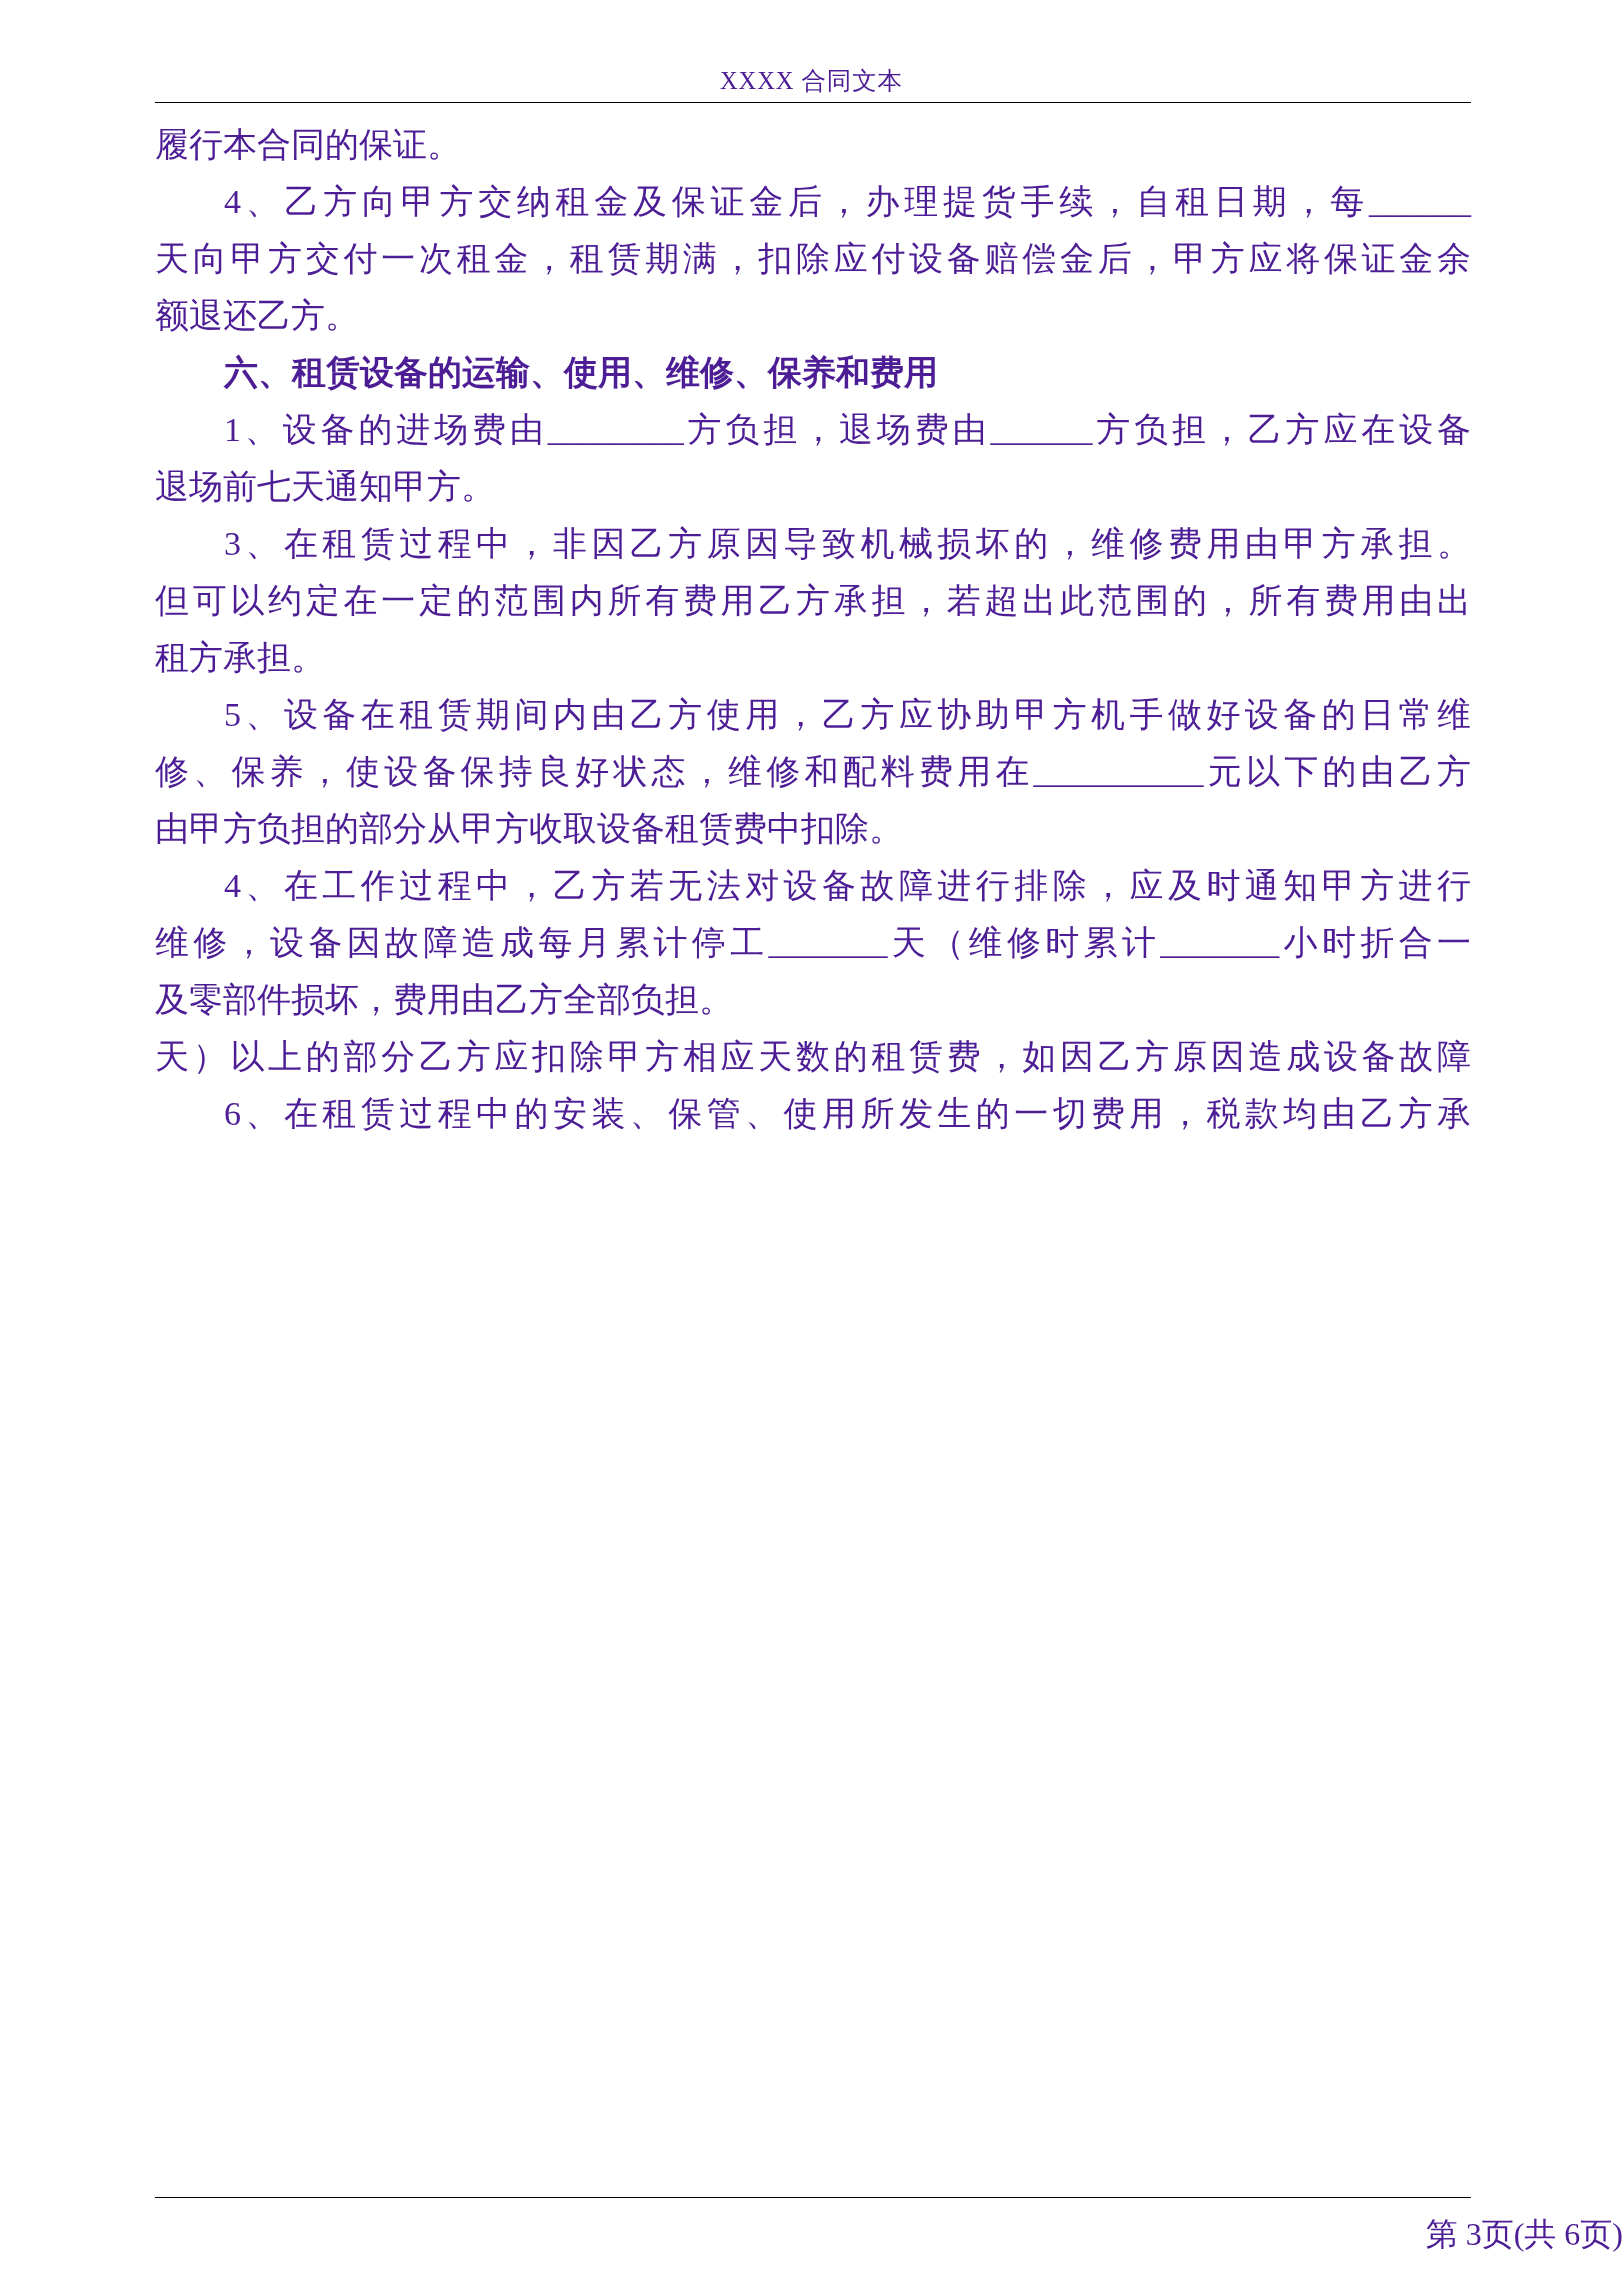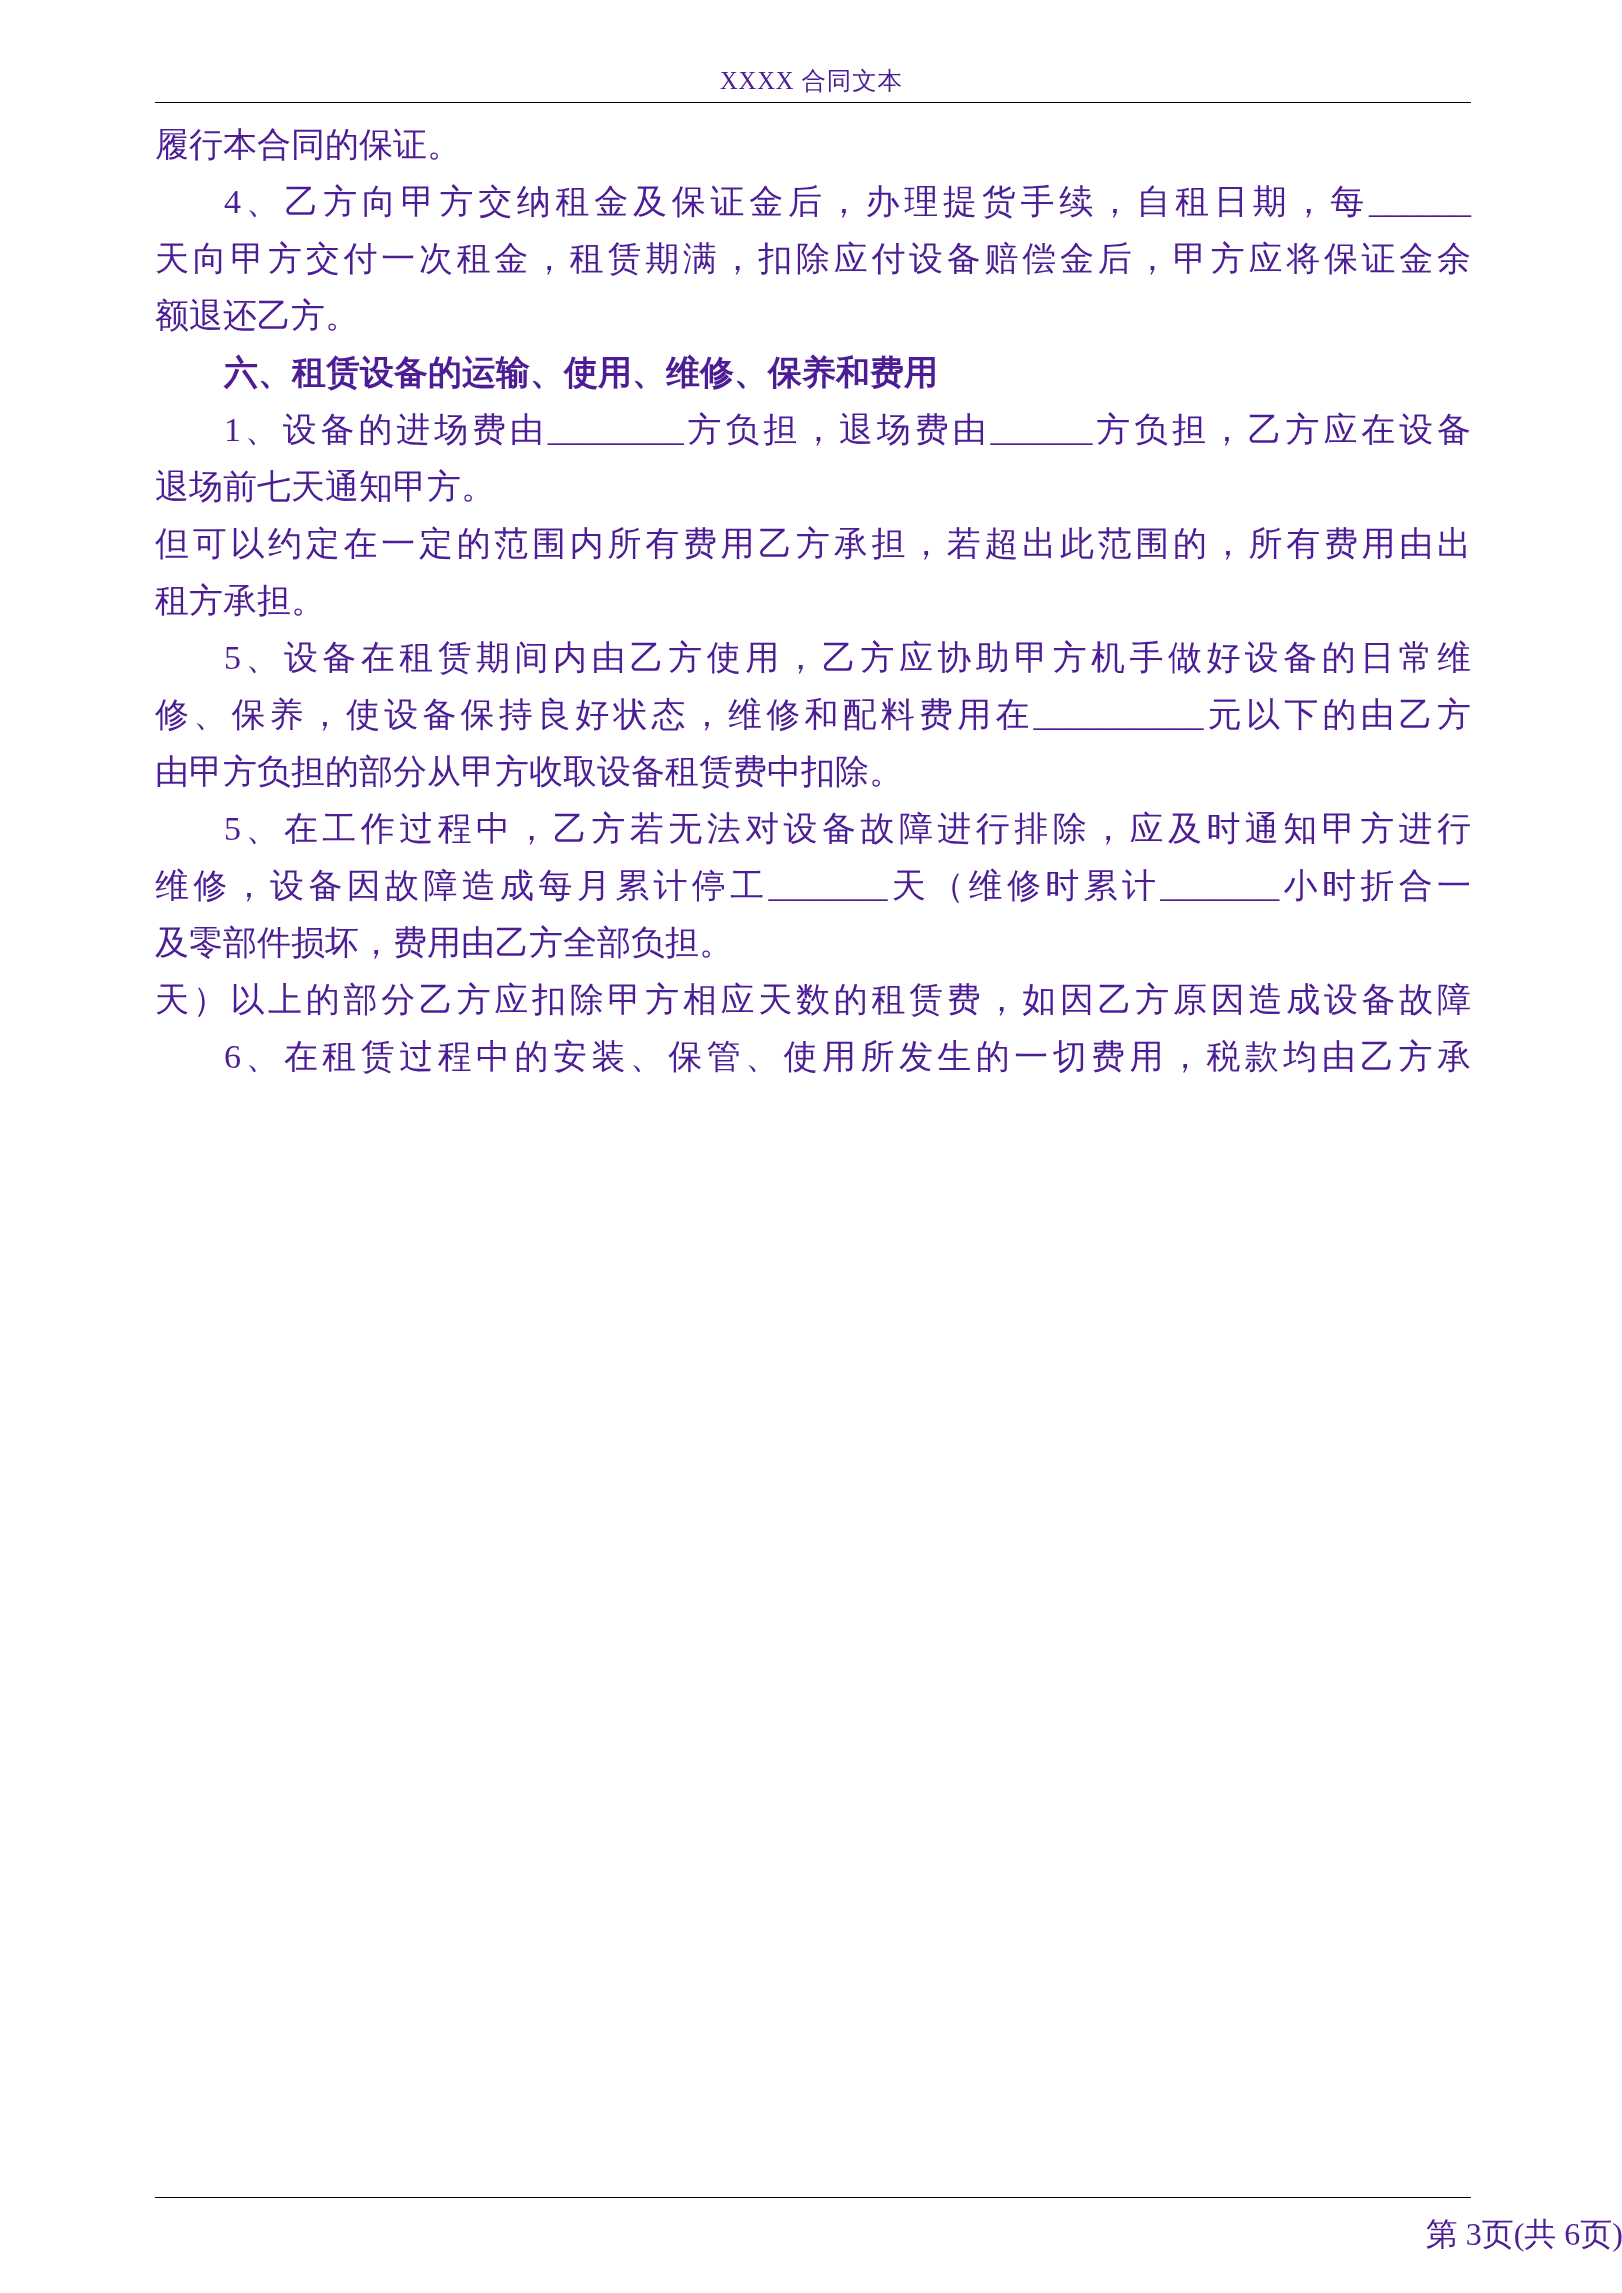--- a/index.html
+++ b/index.html
@@ -76,26 +76,27 @@
   </div>
 
   <div class="doc-body" id="doc-body">
       <div class="line">履行本合同的保证。</div>
       <div class="line indent fill">4、乙方向甲方交纳租金及保证金后，办理提货手续，自租日期，每______</div>
       <div class="line fill">天向甲方交付一次租金，租赁期满，扣除应付设备赔偿金后，甲方应将保证金余</div>
       <div class="line">额退还乙方。</div>
       <div class="line indent bold">六、租赁设备的运输、使用、维修、保养和费用</div>
       <div class="line indent fill">1、设备的进场费由________方负担，退场费由______方负担，乙方应在设备</div>
       <div class="line">退场前七天通知甲方。</div>
+      <div class="line indent fill">3、在租赁过程中，非因乙方原因导致机械损坏的，维修费用由甲方承担。</div>
       <div class="line fill">但可以约定在一定的范围内所有费用乙方承担，若超出此范围的，所有费用由出</div>
       <div class="line">租方承担。</div>
       <div class="line indent fill">5、设备在租赁期间内由乙方使用，乙方应协助甲方机手做好设备的日常维</div>
       <div class="line fill">修、保养，使设备保持良好状态，维修和配料费用在__________元以下的由乙方</div>
       <div class="line">由甲方负担的部分从甲方收取设备租赁费中扣除。</div>
-      <div class="line indent fill">5、在工作过程中，乙方若无法对设备故障进行排除，应及时通知甲方进行</div>
+      <div class="line indent fill">4、在工作过程中，乙方若无法对设备故障进行排除，应及时通知甲方进行</div>
       <div class="line fill">维修，设备因故障造成每月累计停工_______天（维修时累计_______小时折合一</div>
       <div class="line">及零部件损坏，费用由乙方全部负担。</div>
       <div class="line fill">天）以上的部分乙方应扣除甲方相应天数的租赁费，如因乙方原因造成设备故障</div>
       <div class="line indent fill">6、在租赁过程中的安装、保管、使用所发生的一切费用，税款均由乙方承</div>
     </div>
 
   <div>
     <div class="footer-rule"></div>
     <div class="footer-text">第 3页(共 6页)</div>
   </div>

